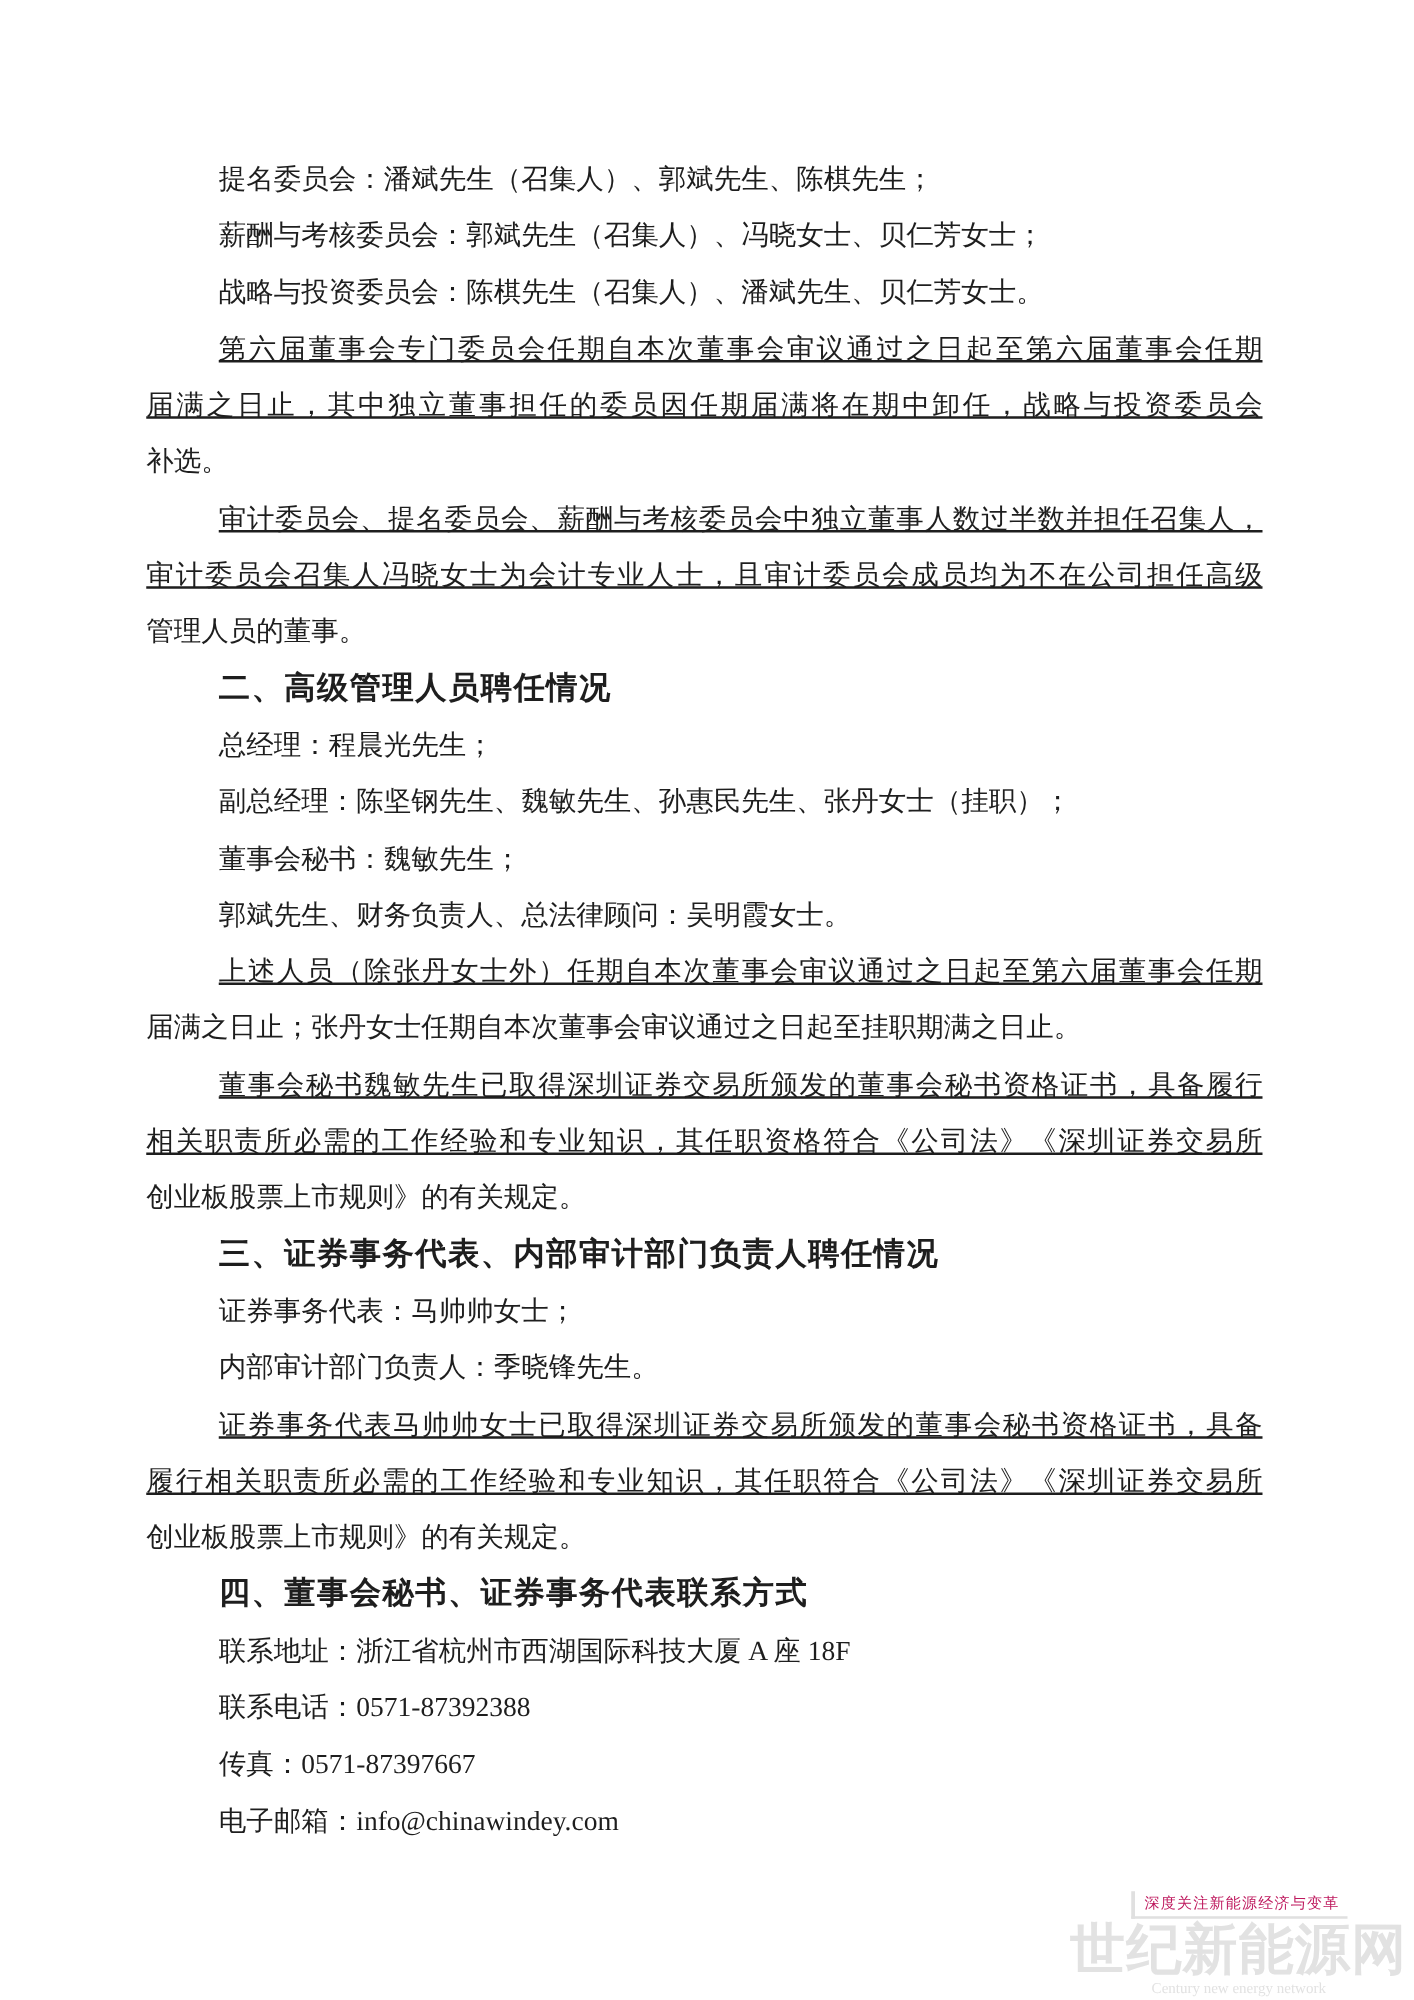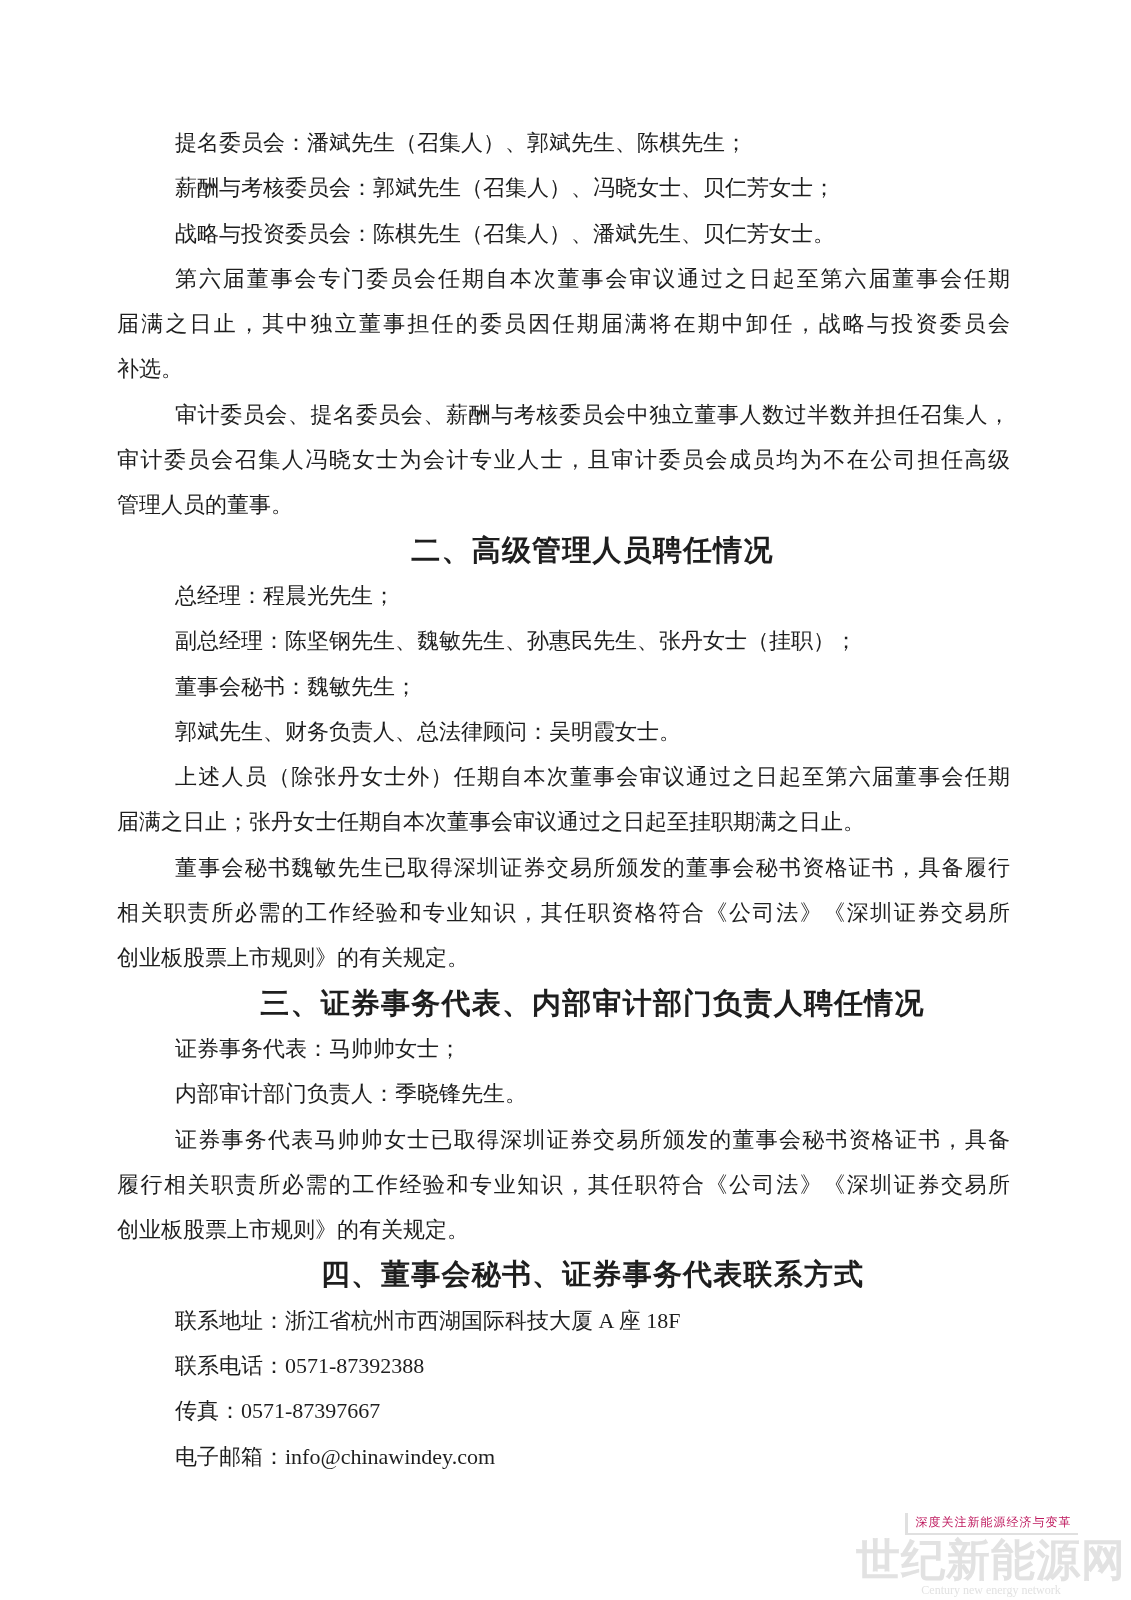--- a/index.html
+++ b/index.html
@@ -18,29 +18,29 @@
   }
   .line {
     height: 45.3px; line-height: 45.3px;
     font-size: 22px;
     white-space: nowrap;
   }
   .line.justify {
     white-space: normal;
     text-align: justify;
     text-align-last: justify;
+    text-decoration: underline;
   }
   .line.indent { text-indent: 58px; }
   .line.heading {
     font-family: "Liberation Sans", "DejaVu Sans", sans-serif;
     font-weight: bold;
-    font-size: 29px;
+    font-size: 25px;
     letter-spacing: 1.2px;
     text-indent: 58px;
-    text-align: center;
   }
   .watermark {
     position: absolute;
     right: 5px; bottom: 2px;
     text-align: center;
     user-select: none;
   }
   .wm-tagline-wrap { margin-bottom: 3px; }
   .wm-tagline {
     display: inline-block;

